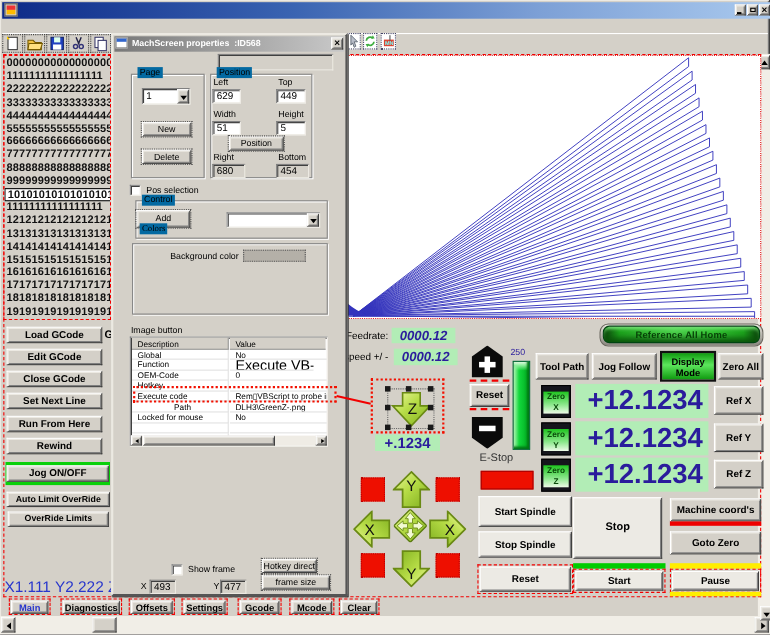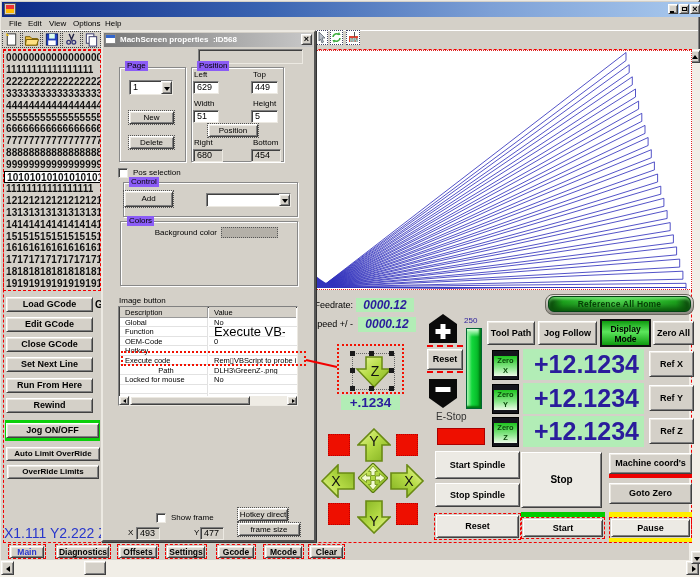--- a/index.html
+++ b/index.html
@@ -5,21 +5,21 @@
   html,body{margin:0;padding:0;}
   #win{position:relative;width:700px;height:577px;background:#d4d0c8;overflow:hidden;box-shadow:inset -1px -1px 0 #404040,inset 1px 1px 0 #ece9e2,inset -2px -2px 0 #808080;
        font-family:"Liberation Sans",sans-serif;-webkit-font-smoothing:antialiased;}
   #win *{position:absolute;box-sizing:border-box;font-family:"Liberation Sans",sans-serif;}
   .btn{white-space:nowrap;overflow:hidden;background:#d4d0c8;border:1px solid;border-color:#ffffff #404040 #404040 #ffffff;
        box-shadow:inset 1px 1px 0 #ece9e2,inset -1px -1px 0 #808080;
        font-weight:bold;color:#000;text-align:center;}
   .sunk{background:#fff;border:1px solid;border-color:#808080 #ece9e2 #ece9e2 #808080;
        box-shadow:inset 1px 1px 0 #404040;}
   .grp{border:1px solid #888;box-shadow:inset 1px 1px 0 #fff,1px 1px 0 #fff;}
-  .glab{background:#8b5cf6;font-size:8px;line-height:10px;padding:0 2px;color:#000;white-space:nowrap;}
+  .glab{background:#0369a1;font-size:8px;line-height:10px;padding:0 2px;color:#000;white-space:nowrap;}
   .reddash{border:1px dashed #f20000;}
   .green-box{background:#b2edb6;color:#2a1c9c;font-weight:bold;text-align:center;}
 </style>
 </head>
 <body>
 <div id="win">
 
   <div id="titlebar" style="left:2px;top:2px;width:698px;height:15px;
     background:linear-gradient(90deg,#0d2a88 0%,#3a64b2 38%,#7da0d6 70%,#a9c9ee 100%);"></div>
   <div style="left:4px;top:3px;width:12px;height:12px;background:#d4d0c8;border:1px solid #555;">
@@ -27,27 +27,20 @@
      <div style="left:1px;top:5px;width:8px;height:4px;background:#fb0;"></div>
   </div>
   <div class="btn" style="left:668px;top:4px;width:10px;height:10px;">
       <div style="left:1px;top:6px;width:4px;height:1.5px;background:#000;"></div>
     </div>
   <div class="btn" style="left:679px;top:4px;width:10px;height:10px;">
       <div style="left:1.5px;top:1.5px;width:5px;height:4.5px;border:1px solid #000;border-top-width:1.5px;"></div>
     </div>
   <div class="btn" style="left:690px;top:4px;width:10px;height:10px;font-size:9px;line-height:9px;font-weight:bold;">×</div>
 
-  <div style="left:2px;top:17px;width:696px;height:13px;font-size:8px;line-height:13px;color:#000;">
-    <span style="position:absolute;left:7px;">File</span>
-    <span style="position:absolute;left:26px;">Edit</span>
-    <span style="position:absolute;left:47px;">View</span>
-    <span style="position:absolute;left:71px;">Options</span>
-    <span style="position:absolute;left:103px;">Help</span>
-  </div>
 
   <div style="left:2px;top:30px;width:696px;height:18px;border-top:1px solid #fff;"></div>
   <div id="tbicons">
       <div style="position:absolute;left:2px;top:31px;width:19px;height:17px;border:1px dotted #444;">
         <svg width="17" height="15" viewBox="0 0 17 16" style="position:absolute;left:0;top:0;">
           <rect x="4" y="2" width="9" height="12" fill="#fff" stroke="#333"></rect>
           <path d="M3,1 l3,3 h-3z" fill="#fc0"></path>
         </svg>
       </div>
       <div style="position:absolute;left:22px;top:31px;width:19px;height:17px;border:1px dotted #444;">
@@ -370,21 +363,21 @@
       <div class="sunk" style="left:15px;top:136px;width:10px;height:10px;"></div>
       <div style="position:absolute;left:30px;top:136px;font-size:8px;line-height:10px;color:#000;white-space:nowrap;">Pos selection</div>
       <div class="grp" style="left:20px;top:150px;width:175px;height:35px;"></div>
       <div class="glab" style="left:26px;top:145px;">Control</div>
       <div class="btn" style="left:21px;top:159px;width:49px;height:16px;font-size:8px;line-height:14px;font-weight:normal;outline:1px dotted #555;">Add</div>
       <div class="sunk" style="left:103px;top:161px;width:85px;height:14px;"></div>
       <div class="btn" style="left:176px;top:162px;width:11px;height:12px;">
         <div style="left:2px;top:4px;width:0;height:0;border:3px solid transparent;border-top:4px solid #000;border-bottom:none;position:absolute;"></div>
       </div>
       <div class="grp" style="left:17px;top:189px;width:178px;height:65px;"></div>
-      <div class="glab" style="left:24px;top:184px;">Colors</div>
+      <div class="glab" style="left:24px;top:171px;font-family:Liberation Serif, serif;">Colors</div>
       <div style="position:absolute;left:32px;top:196px;width:82px;height:11px;font-size:8px;text-align:right;color:#000;white-space:nowrap;">Background color</div>
       <div style="position:absolute;left:118px;top:195px;width:57px;height:11px;background:#b4b0a8;border:1px dotted #555;"></div>
       <div style="position:absolute;left:16px;top:264px;font-size:8px;line-height:10px;color:#000;">Image button</div>
       <div class="sunk" style="left:15px;top:274px;width:180px;height:100px;background:#fff;"></div>
       <div style="position:absolute;left:17px;top:275px;width:88px;height:11px;background:#d4d0c8;border-right:1px solid #999;border-bottom:1px solid #999;font-size:7.5px;line-height:11px;padding-left:5px;">Description</div>
       <div style="position:absolute;left:106px;top:275px;width:87px;height:11px;background:#d4d0c8;border-bottom:1px solid #999;font-size:7.5px;line-height:11px;padding-left:5px;">Value</div>
       <div style="position:absolute;left:17px;top:285.5px;width:88px;height:9.6px;border-bottom:1px solid #e2e2e2;border-right:1px solid #e2e2e2;font-size:7.5px;line-height:9px;padding-left:5px;white-space:nowrap;">Global</div>
       <div style="position:absolute;left:106px;top:285.5px;width:88px;height:9.6px;border-bottom:1px solid #e2e2e2;font-size:7.5px;line-height:9px;padding-left:5px;white-space:nowrap;overflow:hidden;">No</div>
       <div style="position:absolute;left:17px;top:295.1px;width:88px;height:9.6px;border-bottom:1px solid #e2e2e2;border-right:1px solid #e2e2e2;font-size:7.5px;line-height:9px;padding-left:5px;white-space:nowrap;">Function</div>
       <div style="position:absolute;left:106px;top:295.1px;width:76px;height:9.6px;border-bottom:1px solid #e2e2e2;font-size:13px;line-height:9px;padding-left:5px;white-space:nowrap;overflow:hidden;">Execute VB-SCript</div>

